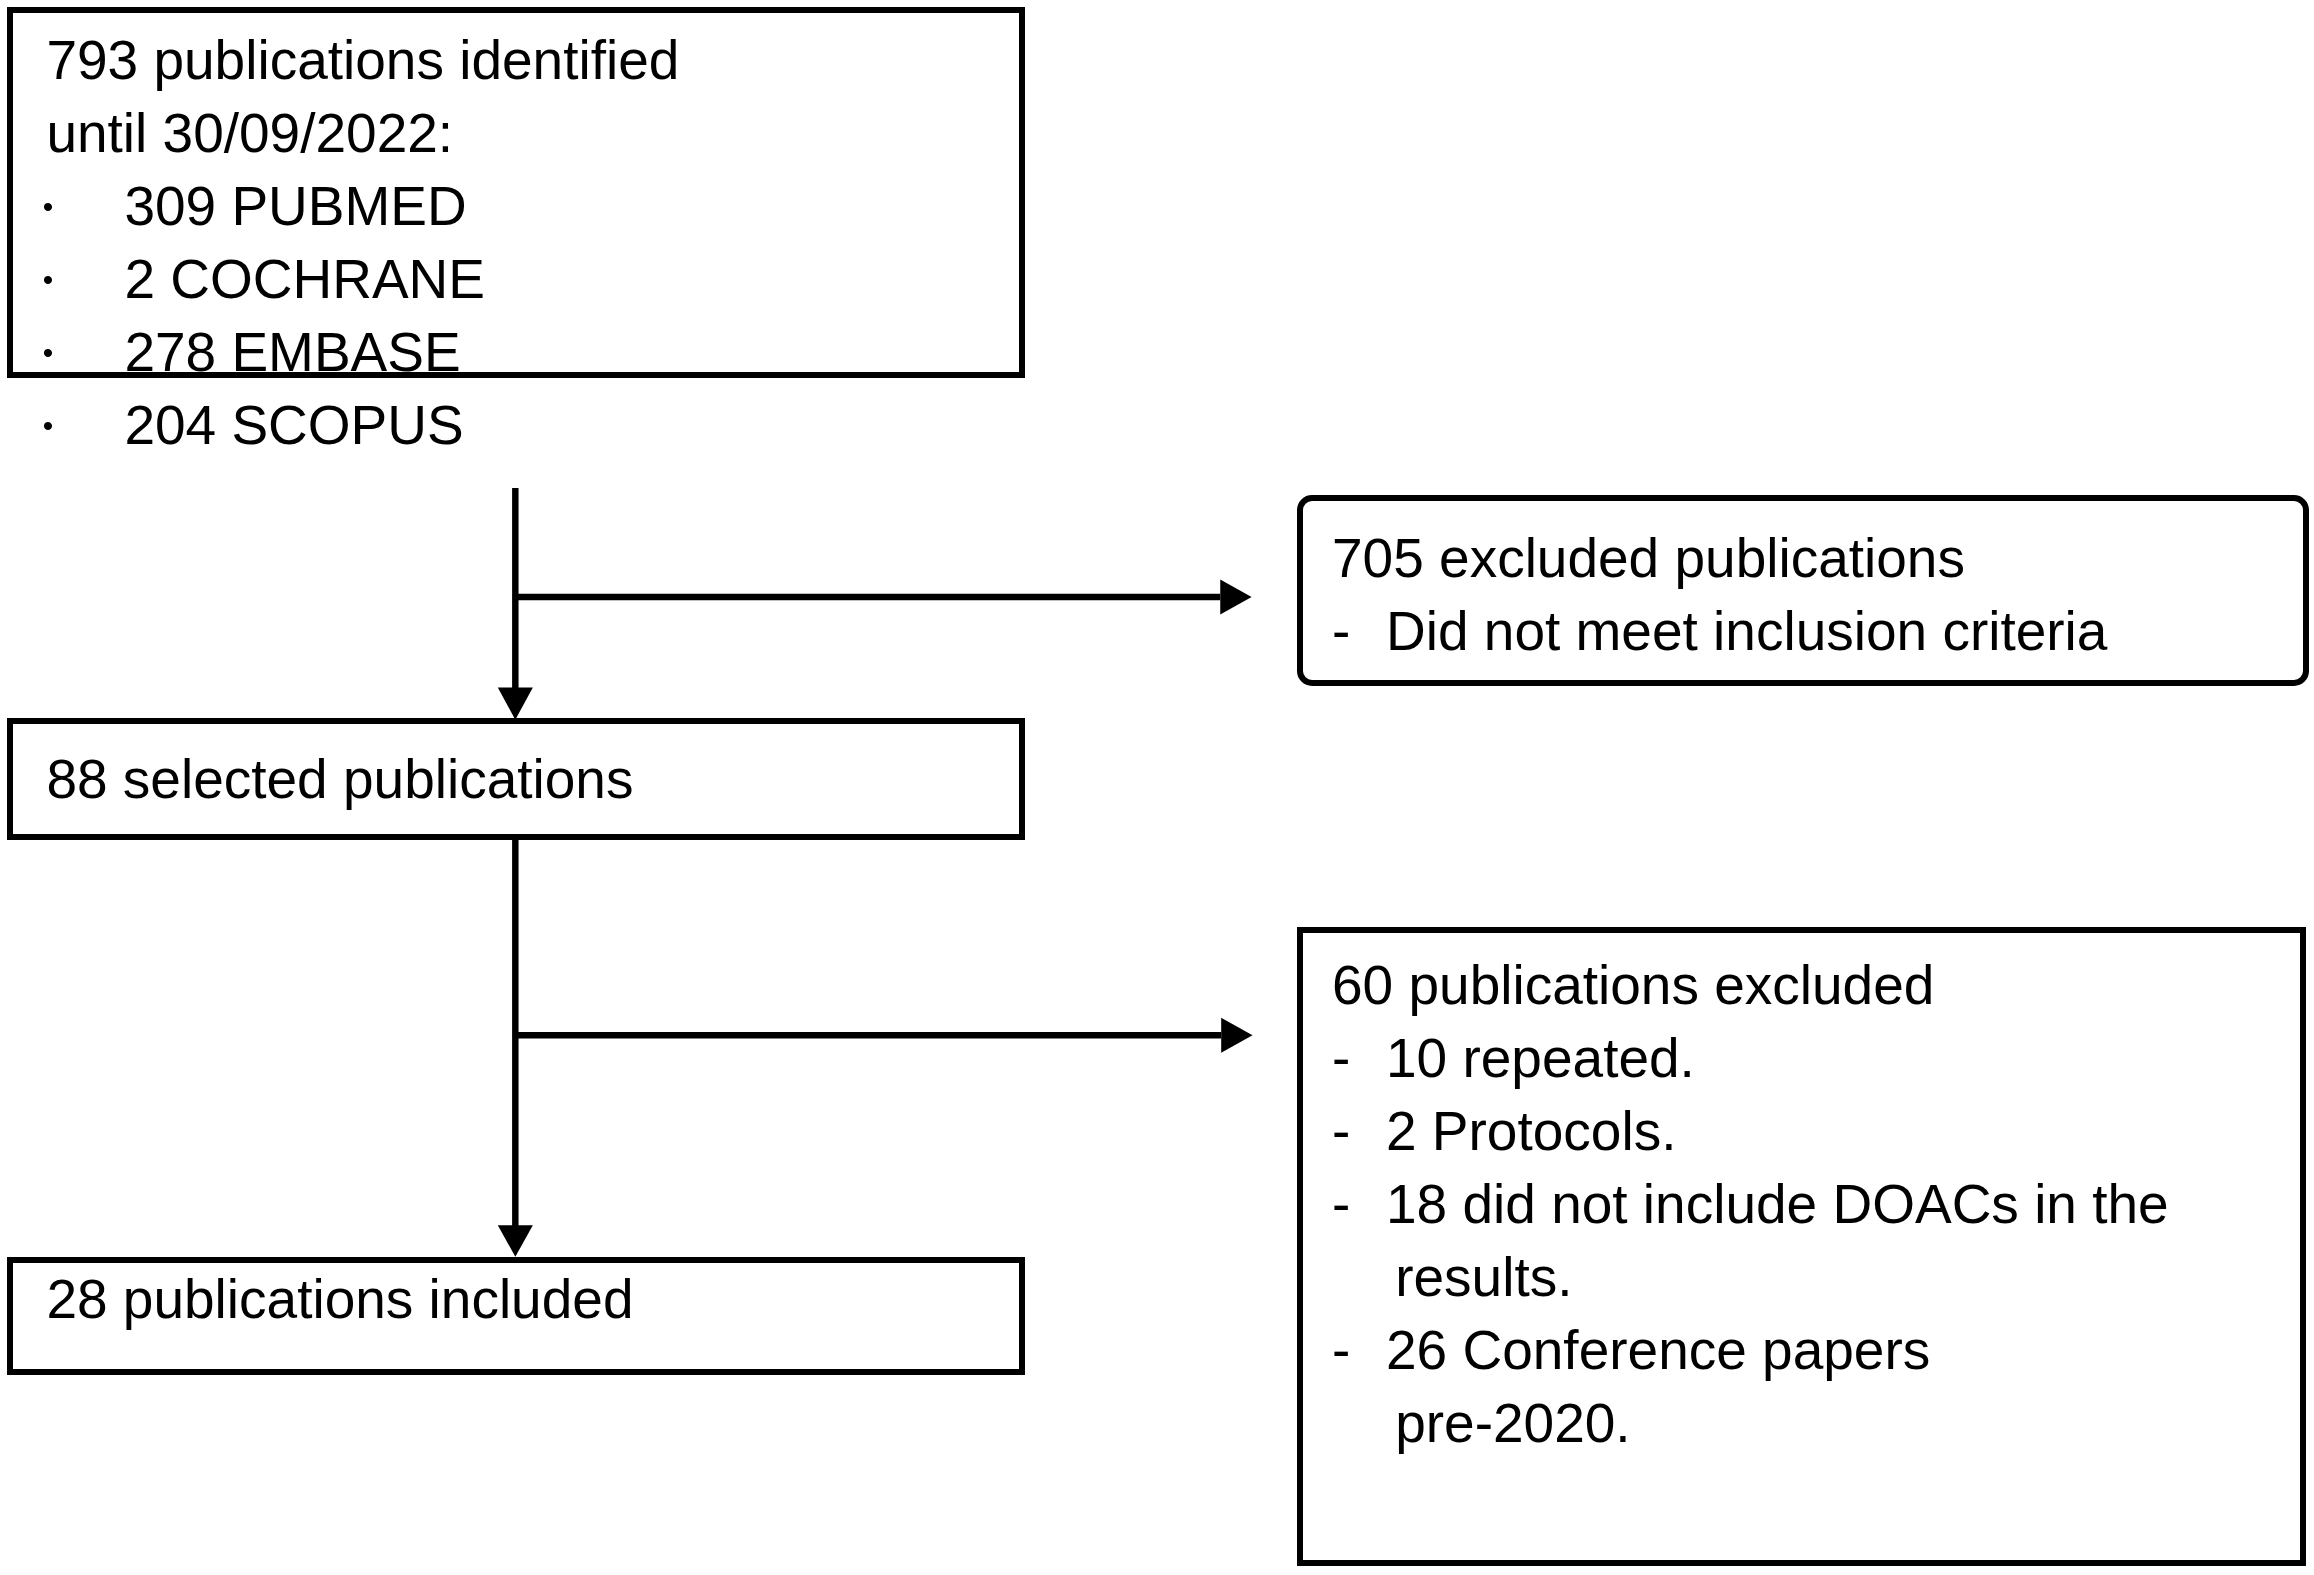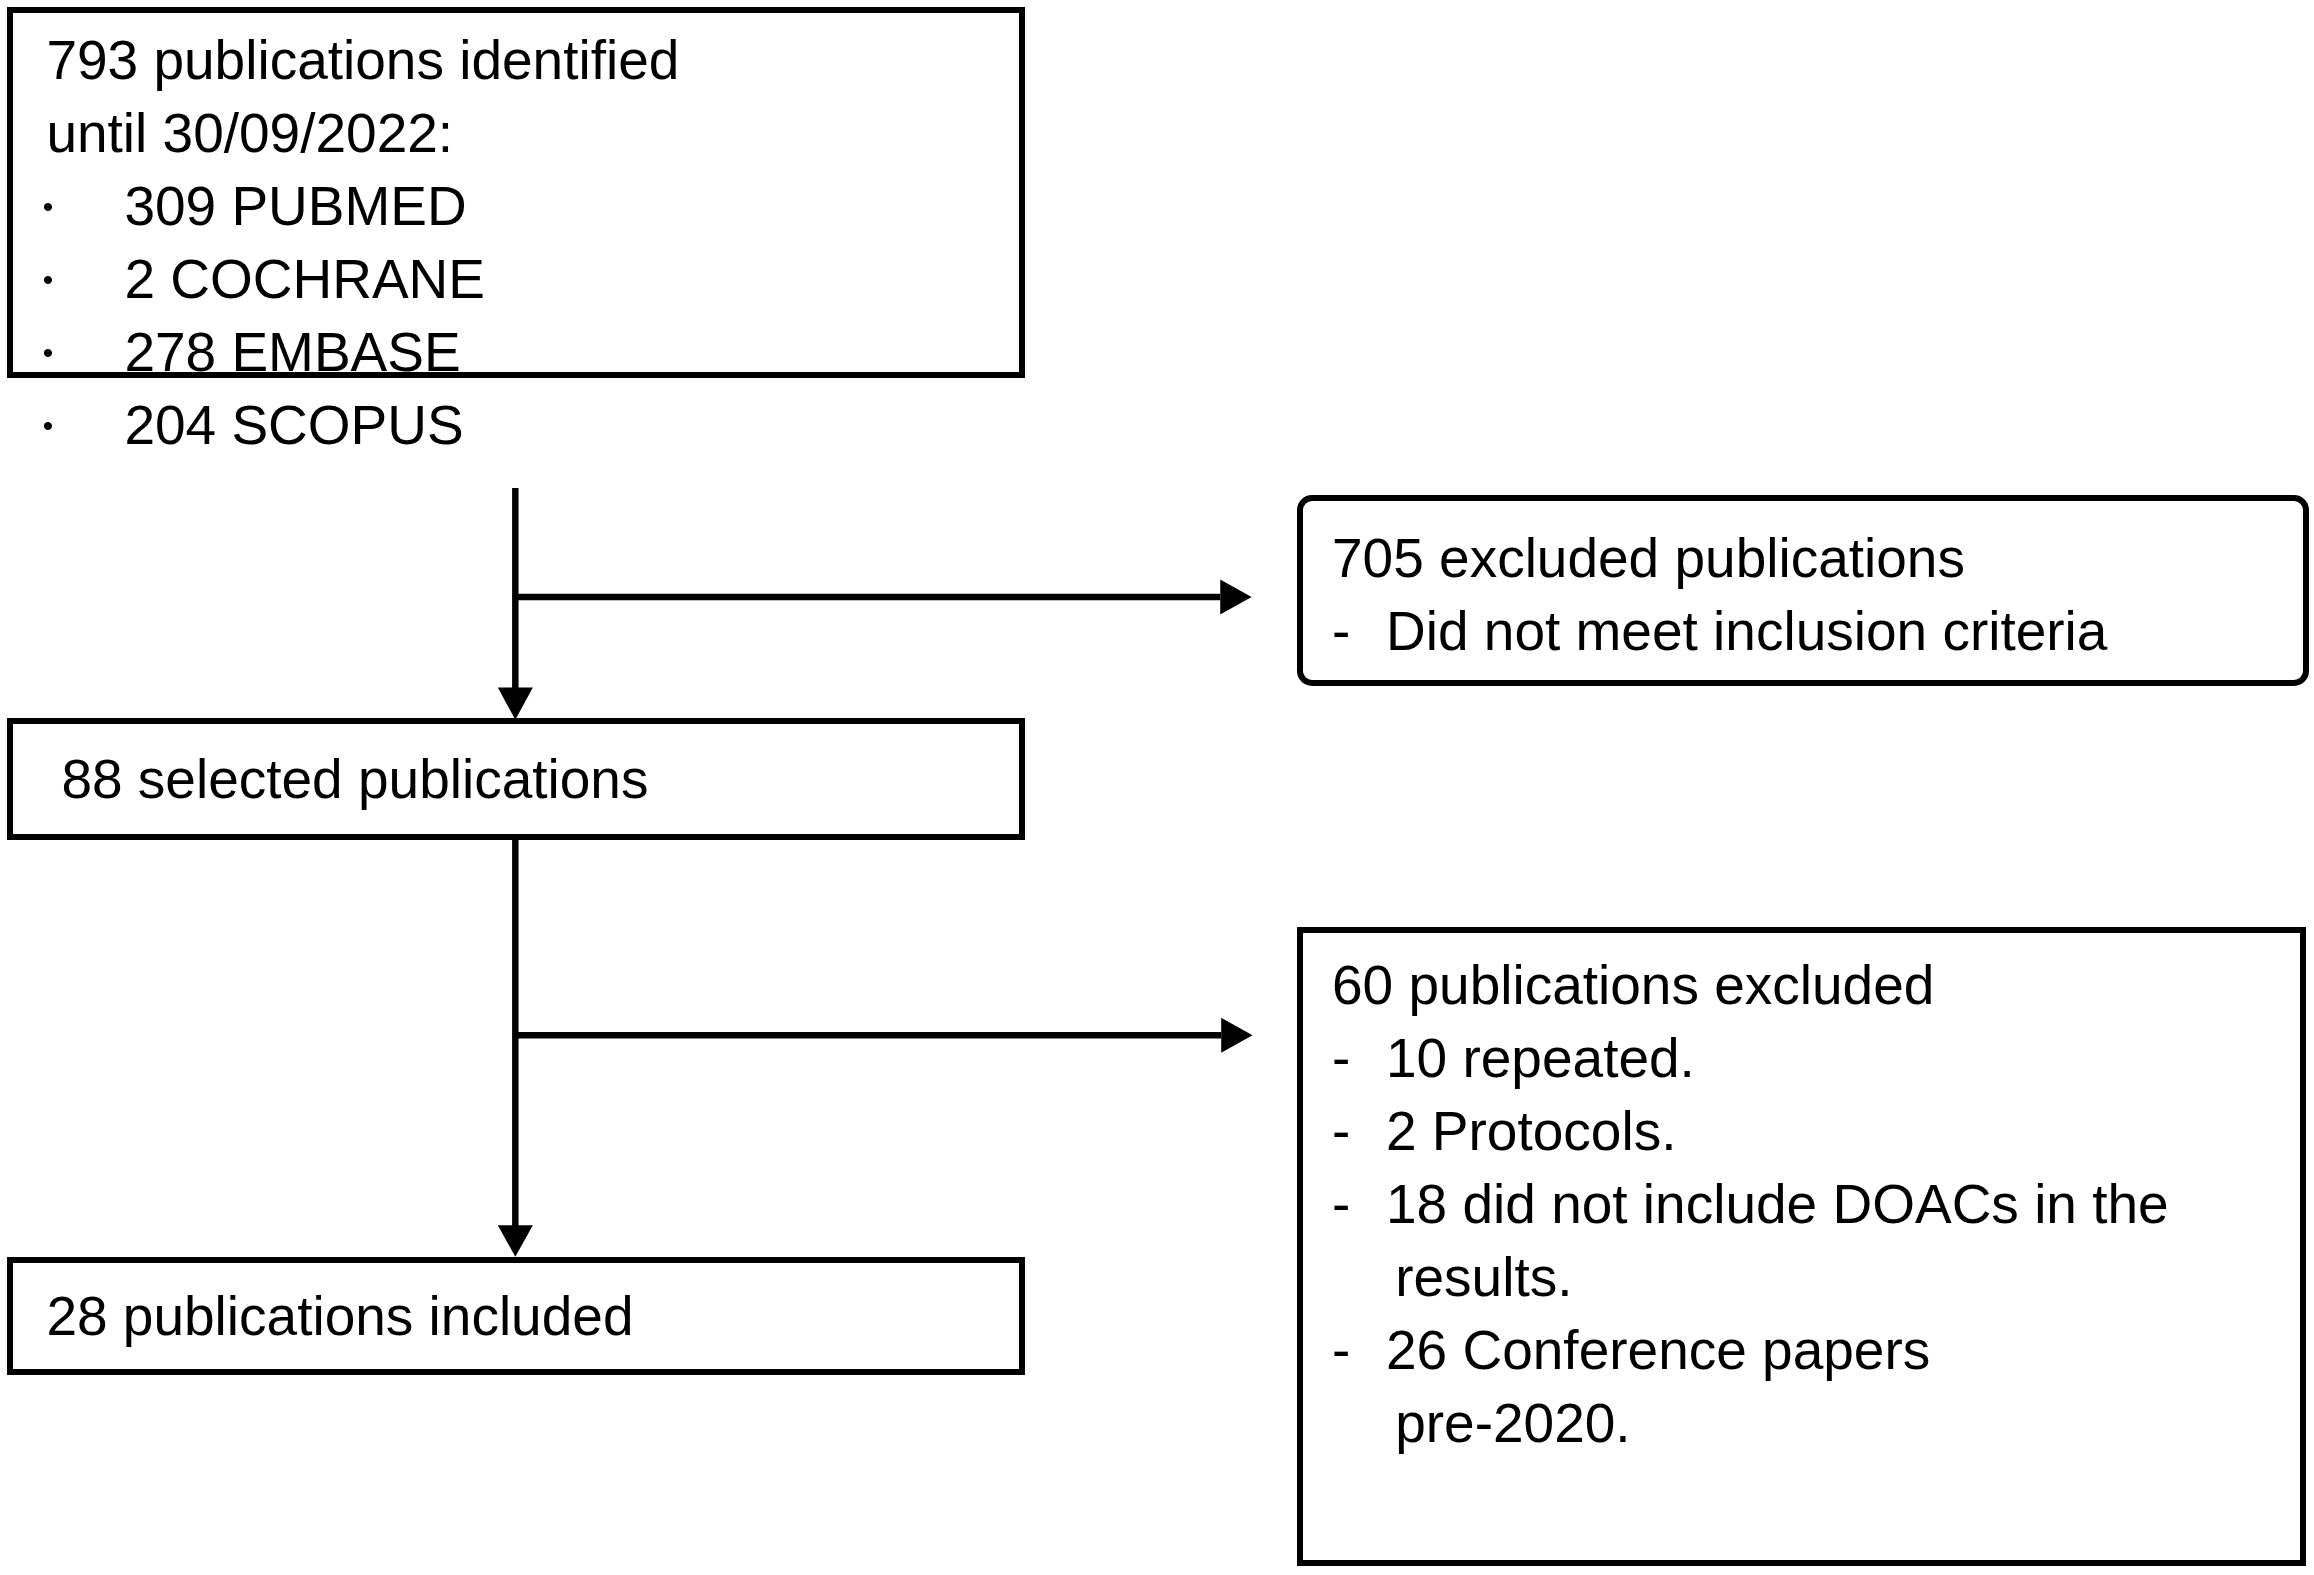--- a/index.html
+++ b/index.html
@@ -33,26 +33,26 @@
   }
   .box-identified {
     left: 7.4px; top: 7.4px;
     width: 1018px; height: 371px;
     padding: 11px 18.5px 0 33px;
   }
   .box-selected {
     left: 7.4px; top: 718px;
     width: 1018px; height: 122px;
     display: flex; align-items: center;
-    padding-left: 48px;
+    padding-left: 33px;
   }
   .box-included {
     left: 7.4px; top: 1257px;
     width: 1018px; height: 118px;
-    display: flex; align-items: center;
+    display: flex; align-items: flex-start;
     padding-left: 33px;
   }
   .box-excluded-1 {
     left: 1297px; top: 495px;
     width: 1012px; height: 191px;
     padding: 21px 18.5px 0 29px;
     border-radius: 15px;
   }
   .box-excluded-2 {
     left: 1297px; top: 927px;

